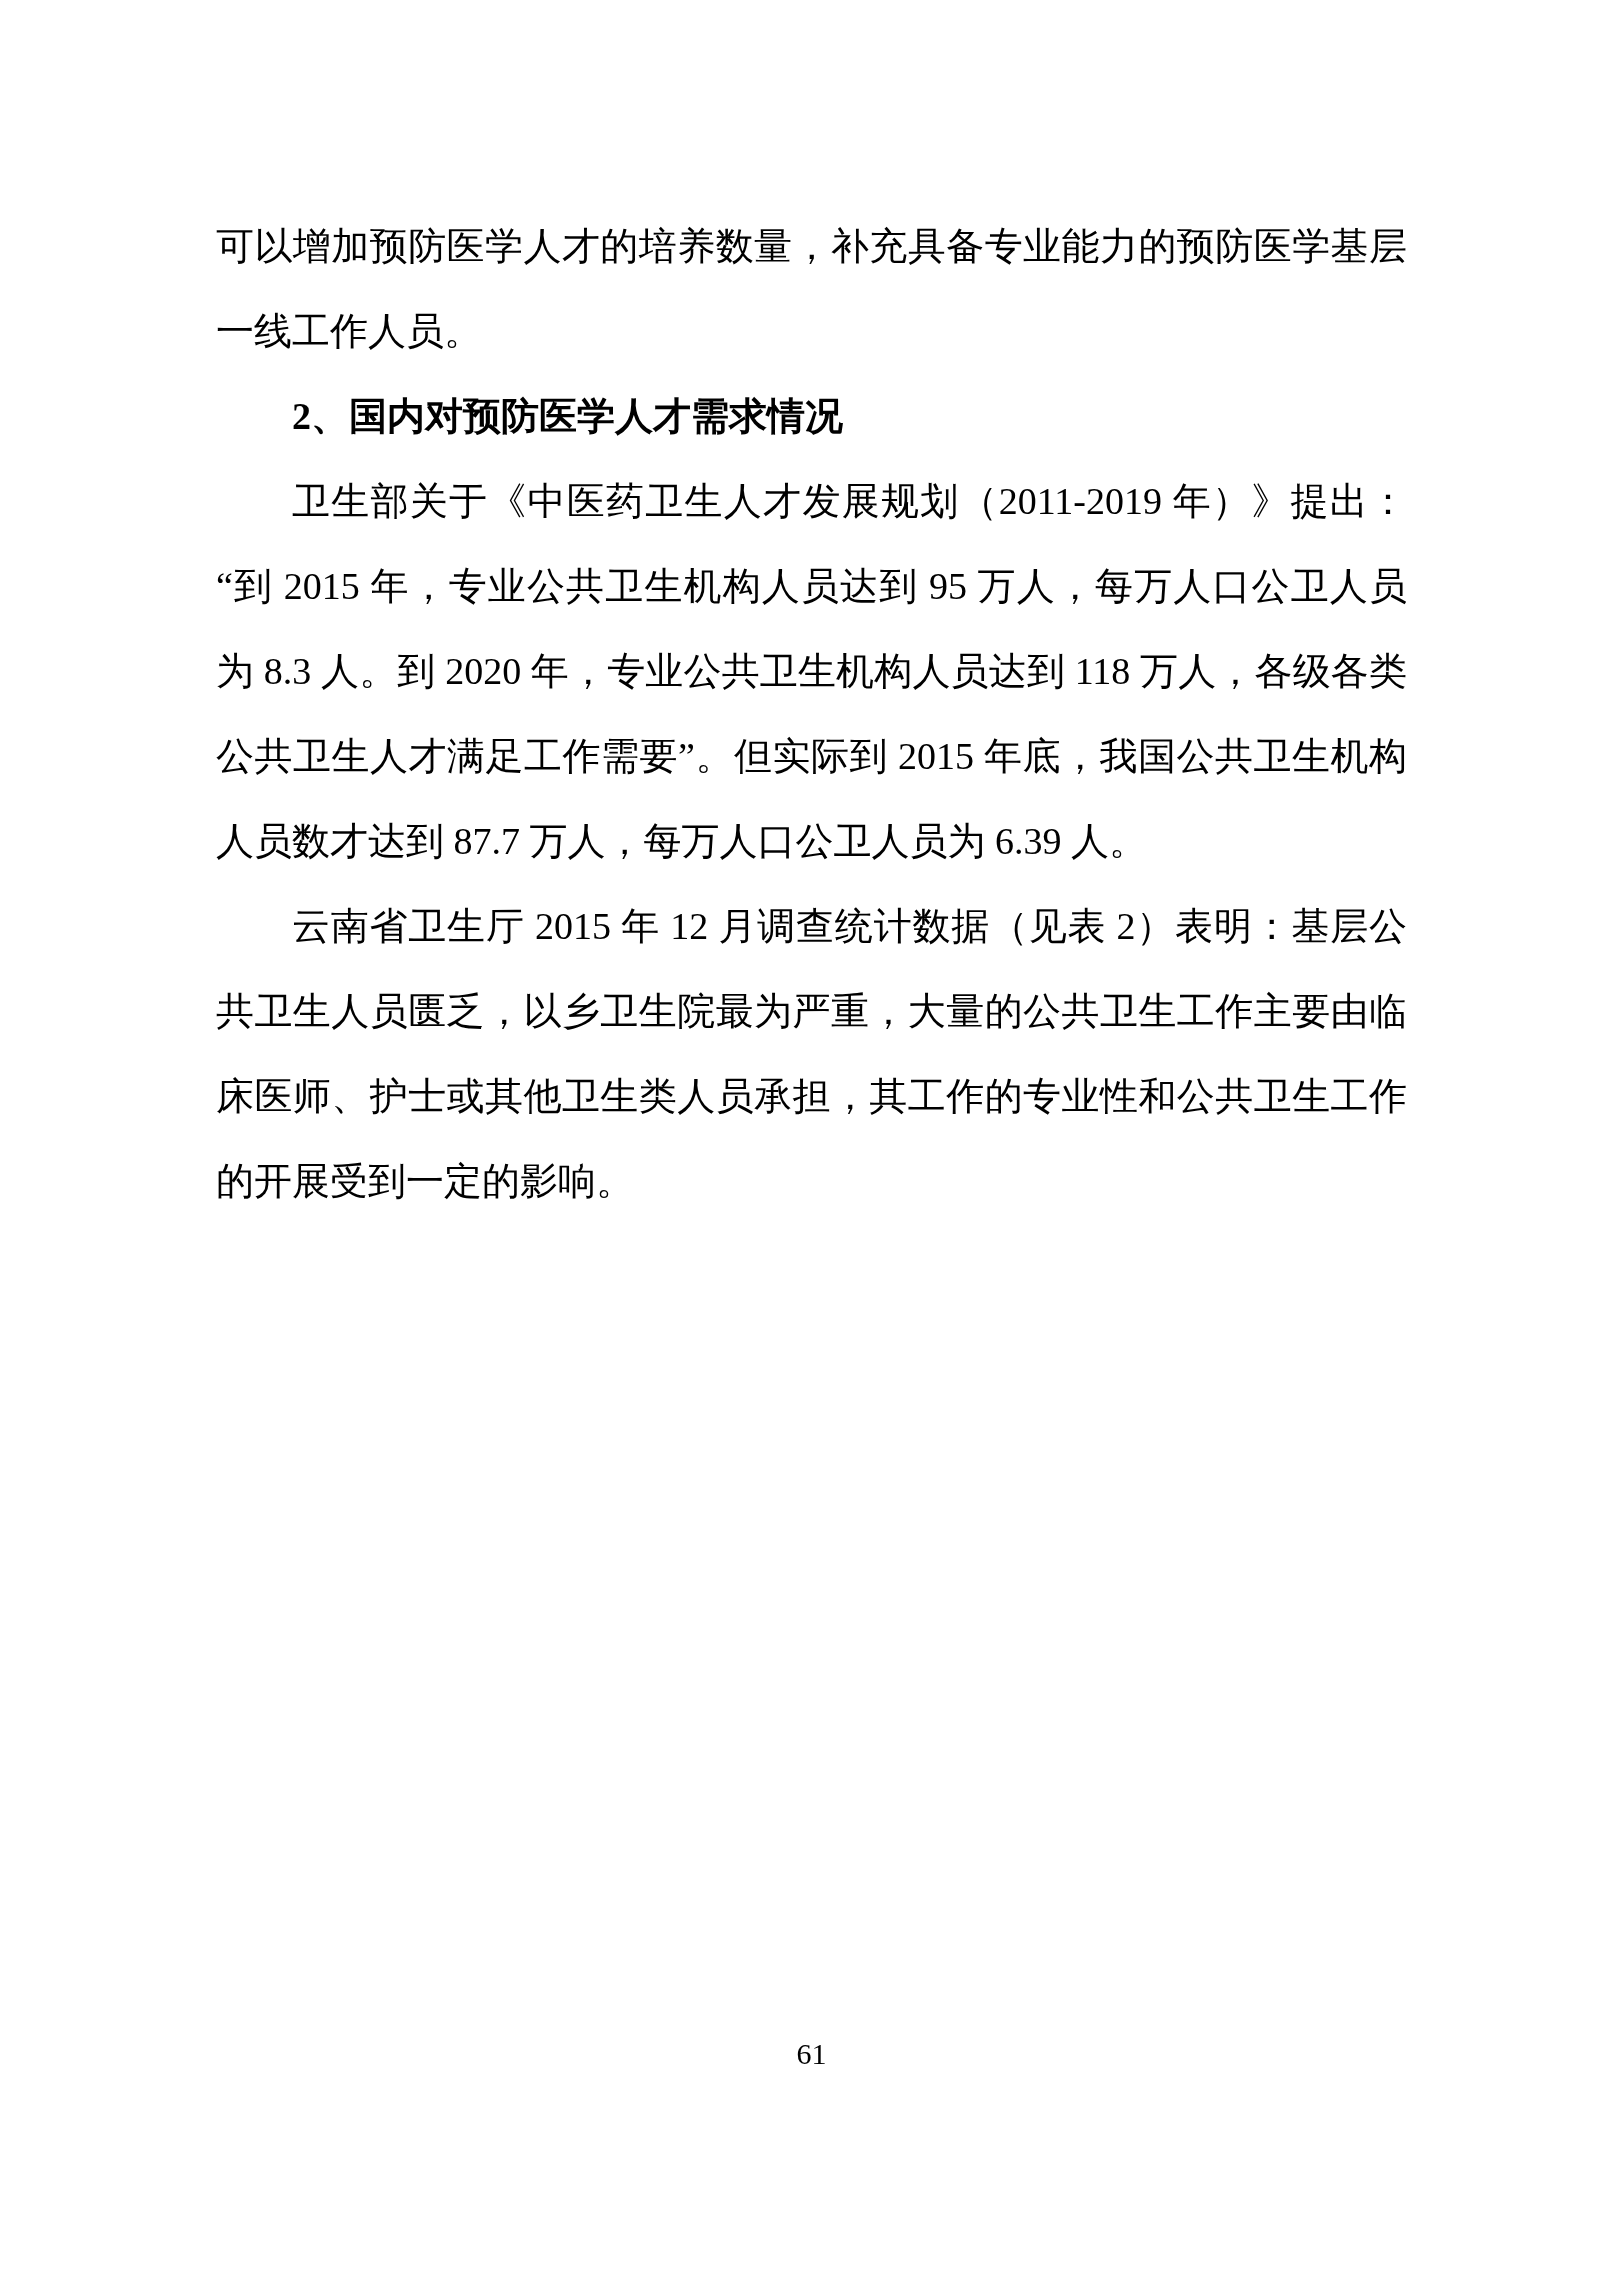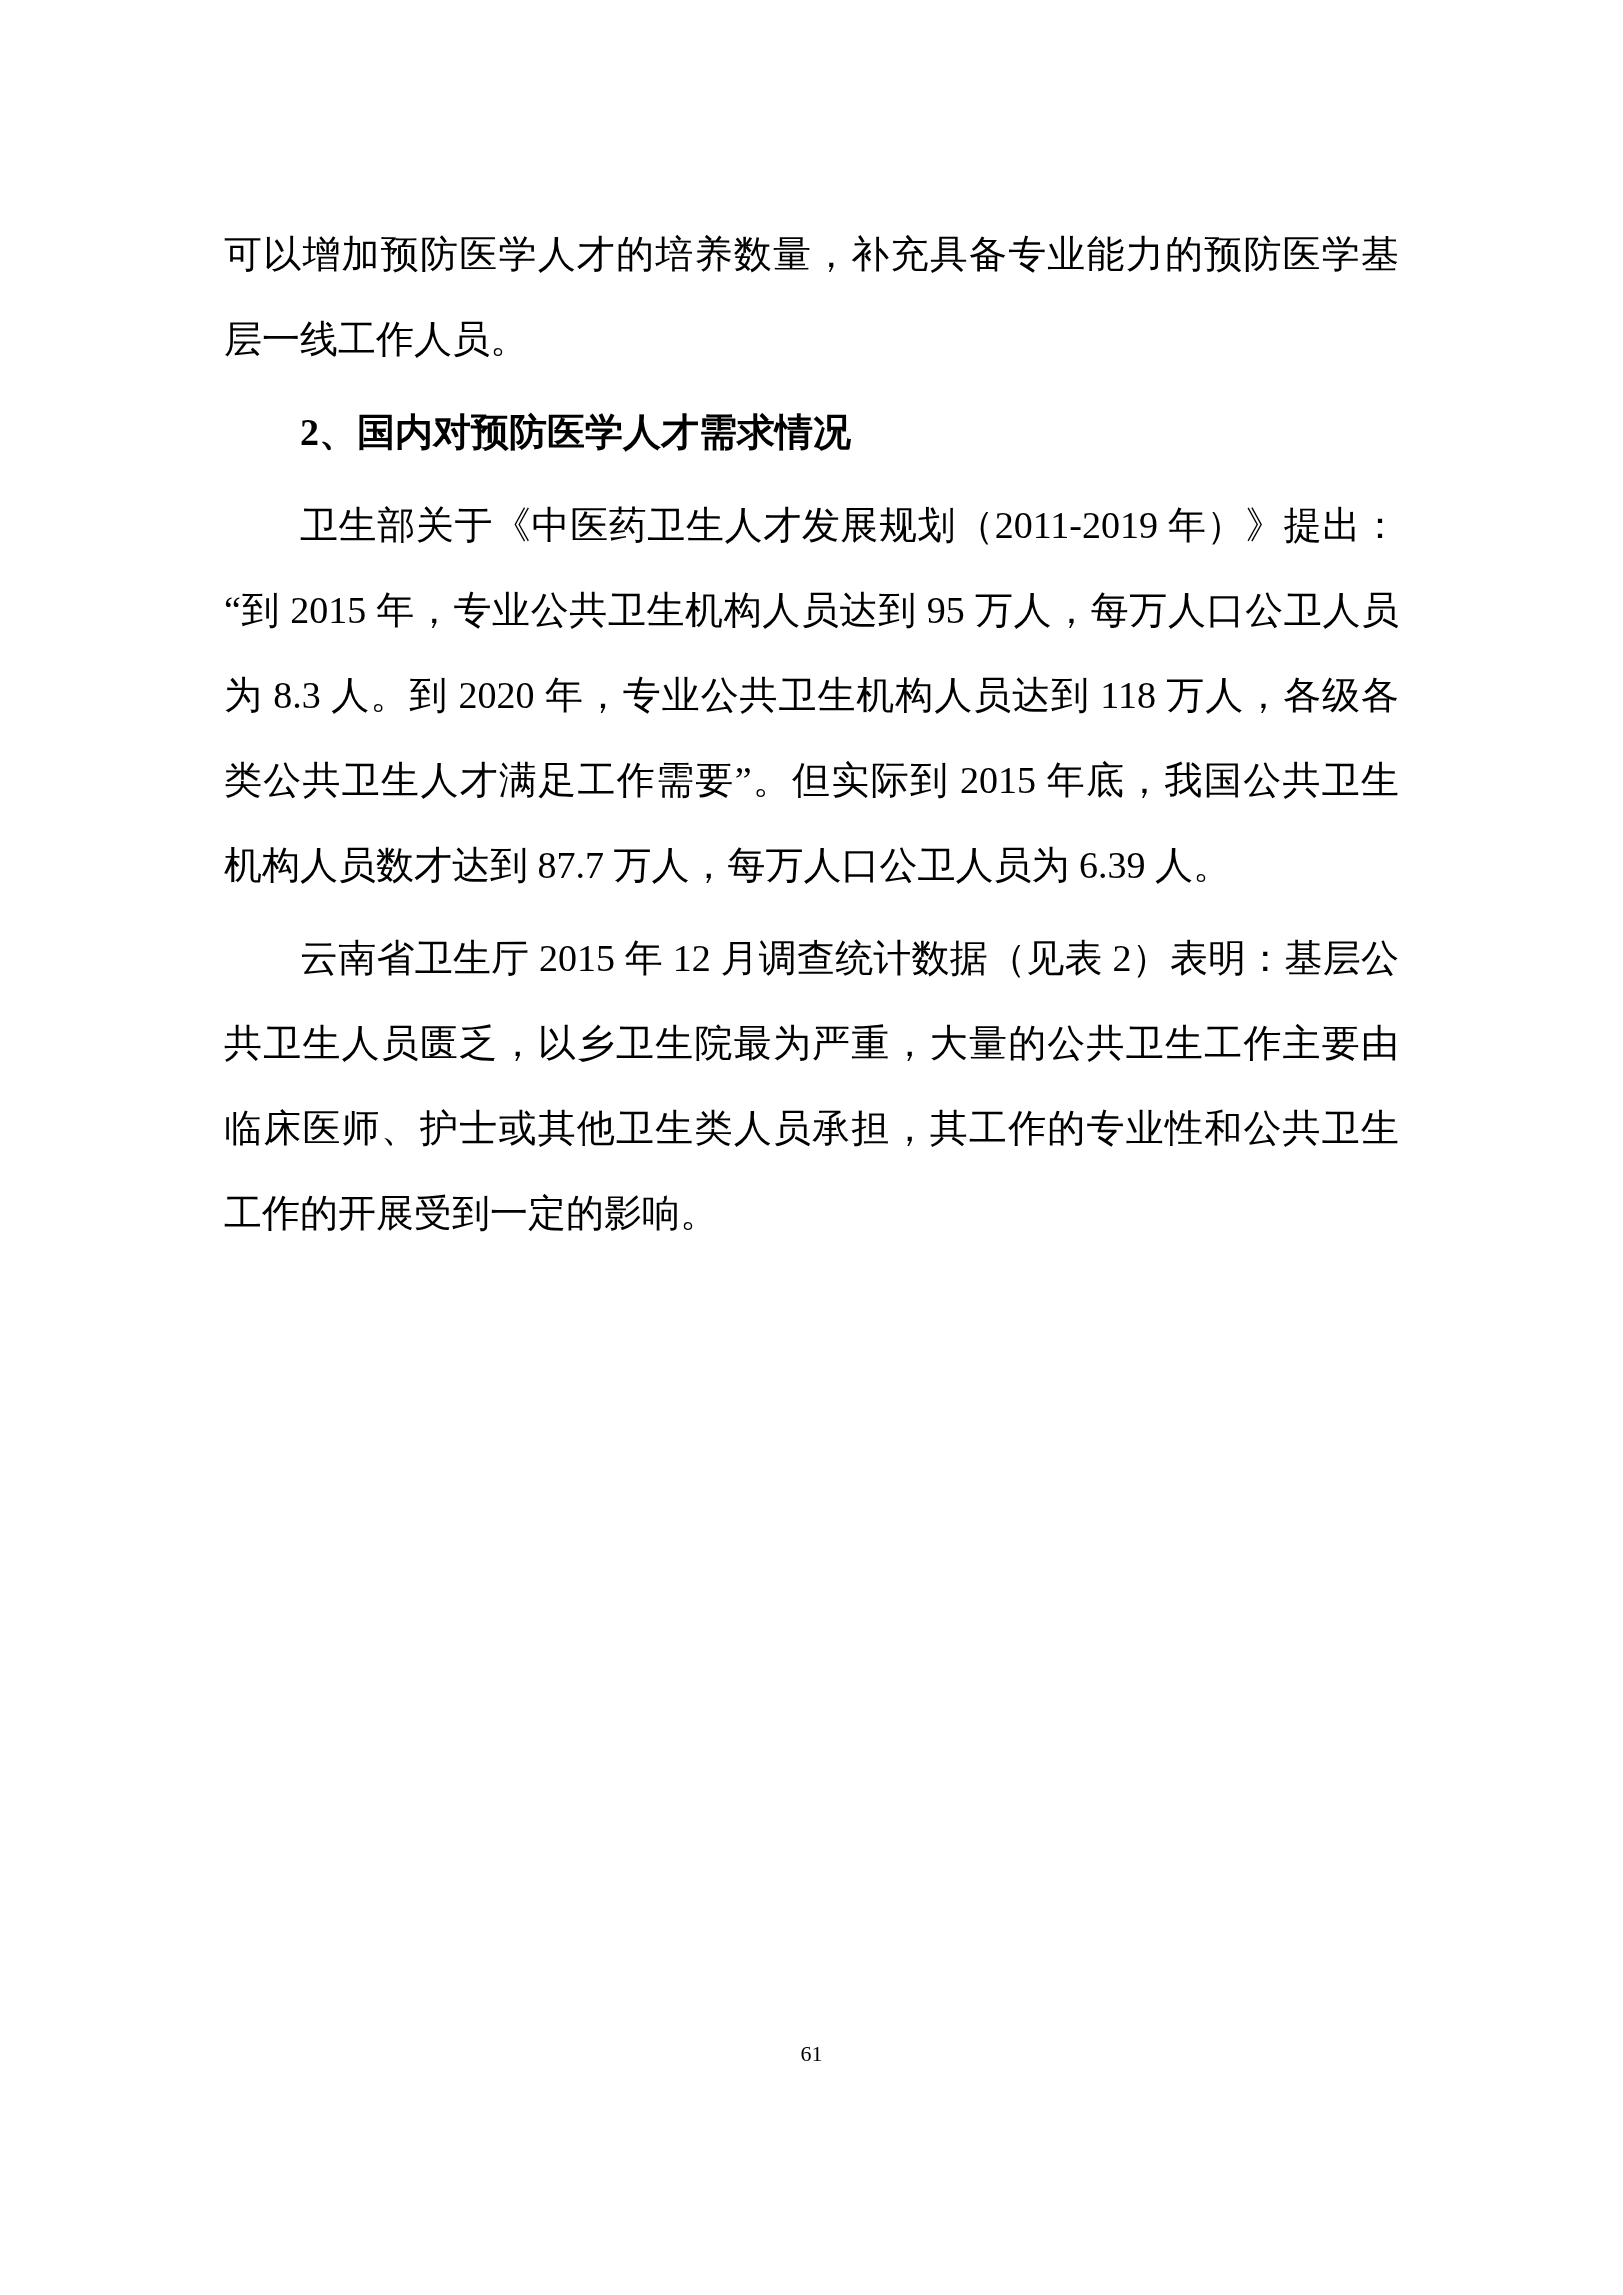--- a/index.html
+++ b/index.html
@@ -15,41 +15,41 @@
     background: #ffffff;
     box-sizing: border-box;
     padding: 204px 216px 0 216px;
     font-family: "Liberation Serif", "DejaVu Serif", serif;
     color: #000000;
     font-size: 38px;
     line-height: 85px;
     overflow: hidden;
   }
   .block {
-    margin: 8px;
+    margin: 0;
     padding: 0;
     text-align: justify;
     text-justify: inter-ideograph;
     word-break: break-all;
     overflow-wrap: break-word;
   }
   .para.indent { text-indent: 2em; }
   .para.no-indent { text-indent: 0; }
   .heading {
     font-weight: 700;
     text-indent: 2em;
     text-align: left;
   }
   .page-number {
     position: absolute;
     top: 2034px;
     left: 0;
     width: 100%;
     text-align: center;
-    font-size: 22px;
+    font-size: 30px;
     line-height: 39px;
     font-weight: 400;
     text-indent: 0;
   }
 </style>
 </head>
 <body>
 
 <div class="page">
 

